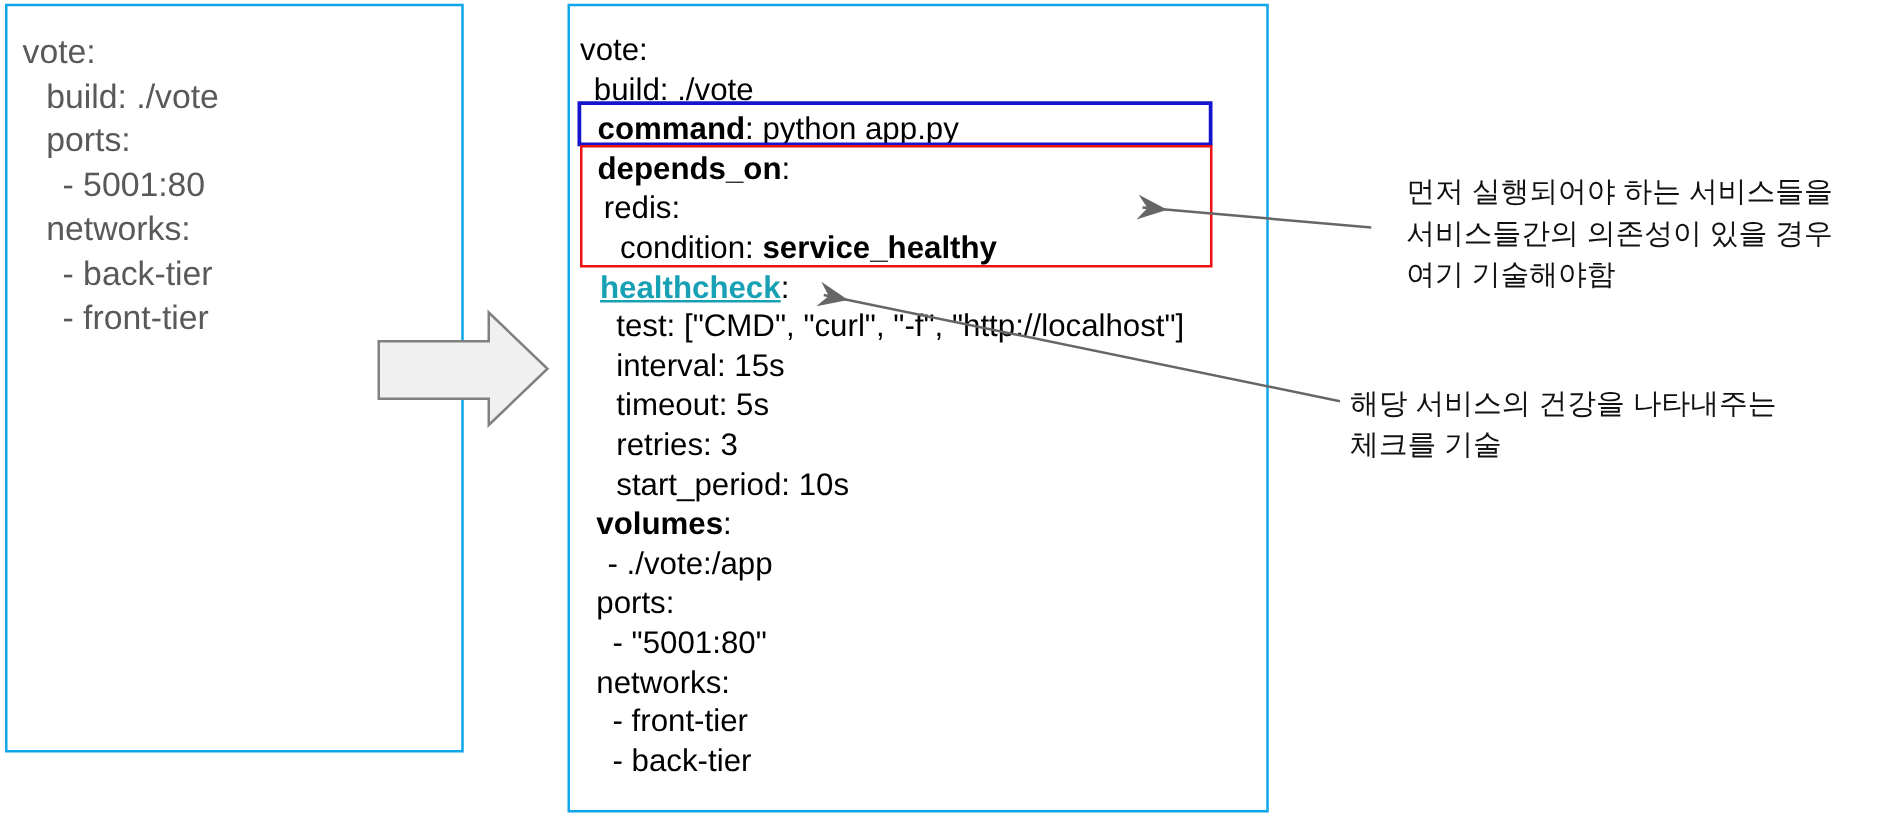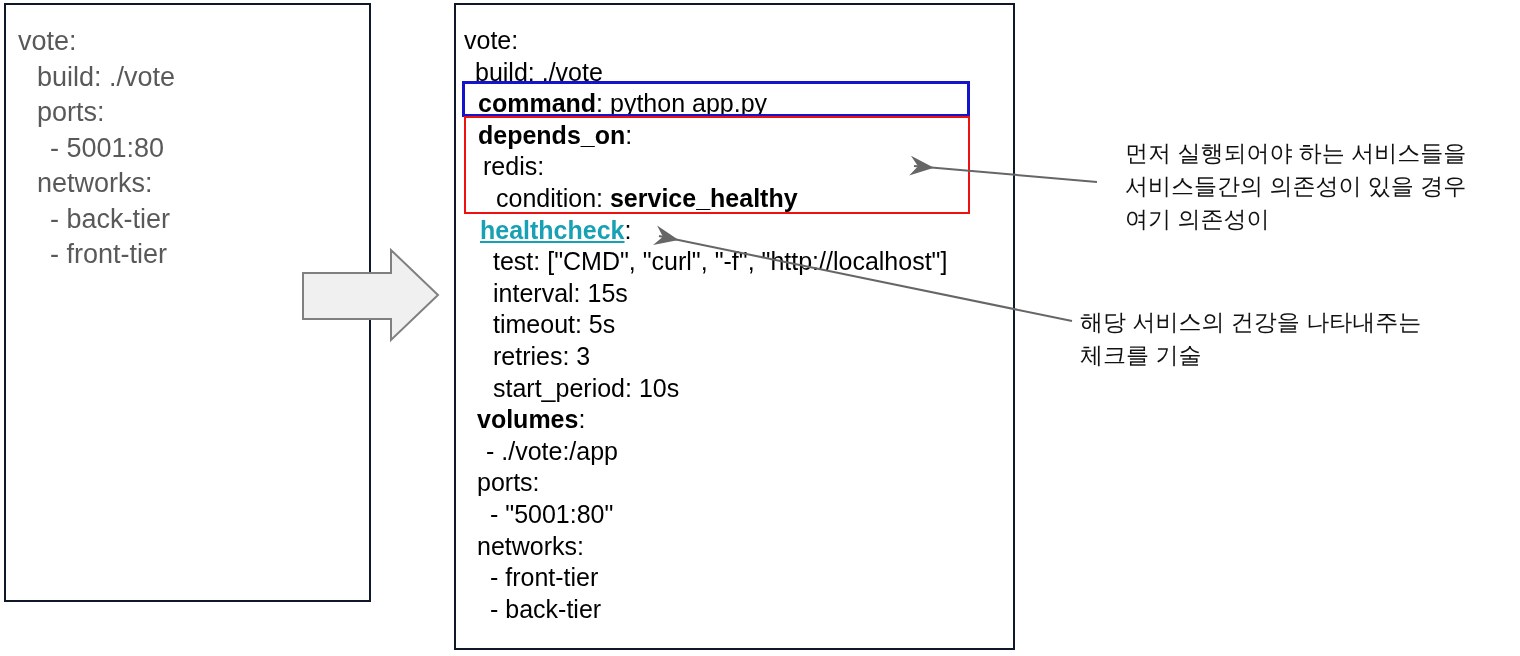--- a/index.html
+++ b/index.html
@@ -6,21 +6,21 @@
   body{
     width:1520px;height:656px;
     background:#ffffff;
     position:relative;
     font-family:"Liberation Sans","DejaVu Sans",sans-serif;
     overflow:hidden;
   }
   .panel{
     position:absolute;
     background:#ffffff;
-    border:2px solid #0f172a;
+    border:2px solid #0ea5e9;
     box-sizing:border-box;
   }
   #before-box{left:4px;top:3px;width:367px;height:599px;}
   #after-box{left:454px;top:3px;width:561px;height:647px;}
   .code-before{
     position:absolute;left:12px;top:19px;
     font-size:27px;line-height:35.5px;
     white-space:pre;
   }
   .code-after{
@@ -72,18 +72,18 @@
       <path d="M12,0 L0,5 L12,10 L8,5 Z" fill="#666666"></path>
     </marker>
   </defs>
   <line x1="457" y1="27" x2="274" y2="11" stroke="#666666" stroke-width="2" marker-end="url(#arrowhead)"></line>
   <line x1="432" y1="166" x2="19" y2="81" stroke="#666666" stroke-width="2" marker-end="url(#arrowhead)"></line>
 </svg>
 
 <div class="note" id="note-depends">
   <div>먼저 실행되어야 하는 서비스들을</div>
   <div>서비스들간의 의존성이 있을 경우</div>
-  <div>여기 의존성이</div>
+  <div>여기 기술해야함</div>
 </div>
 <div class="note" id="note-health">
   <div>해당 서비스의 건강을 나타내주는</div>
   <div>체크를 기술</div>
 </div>
 
 </body></html>

